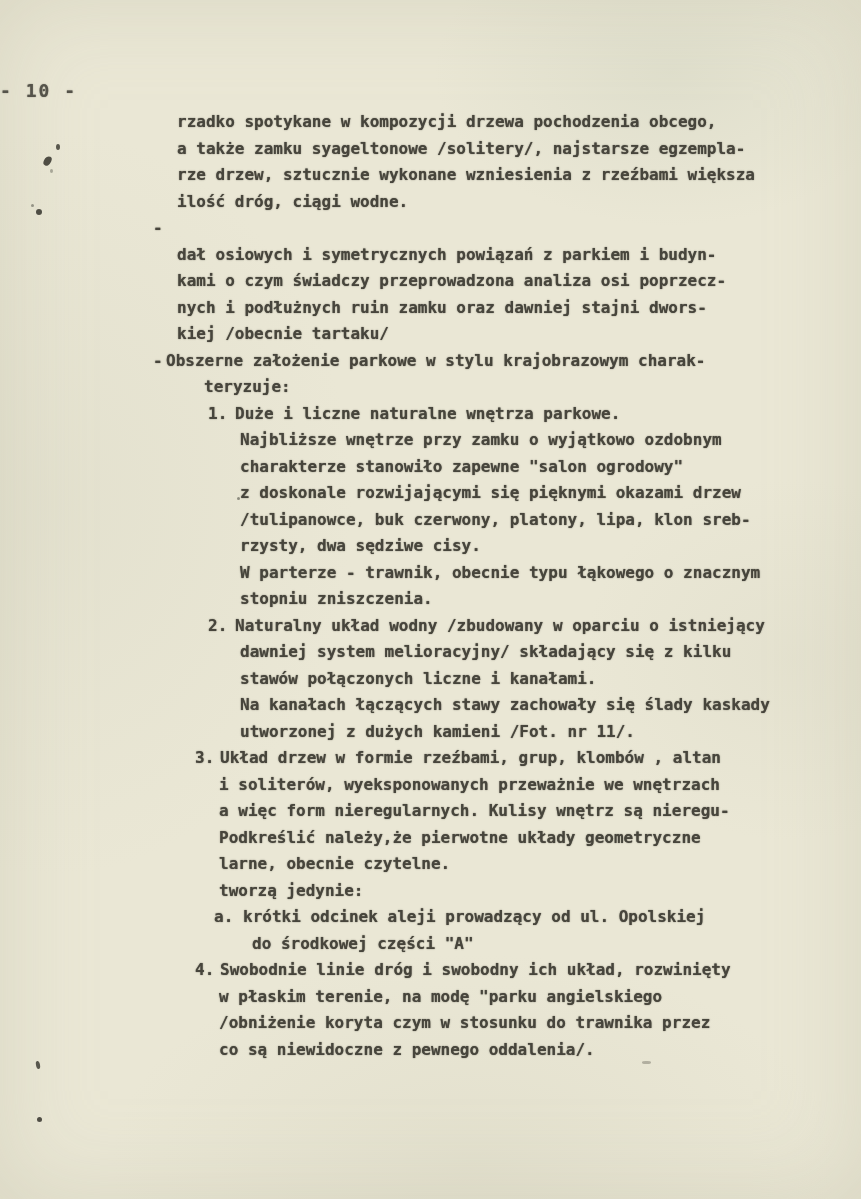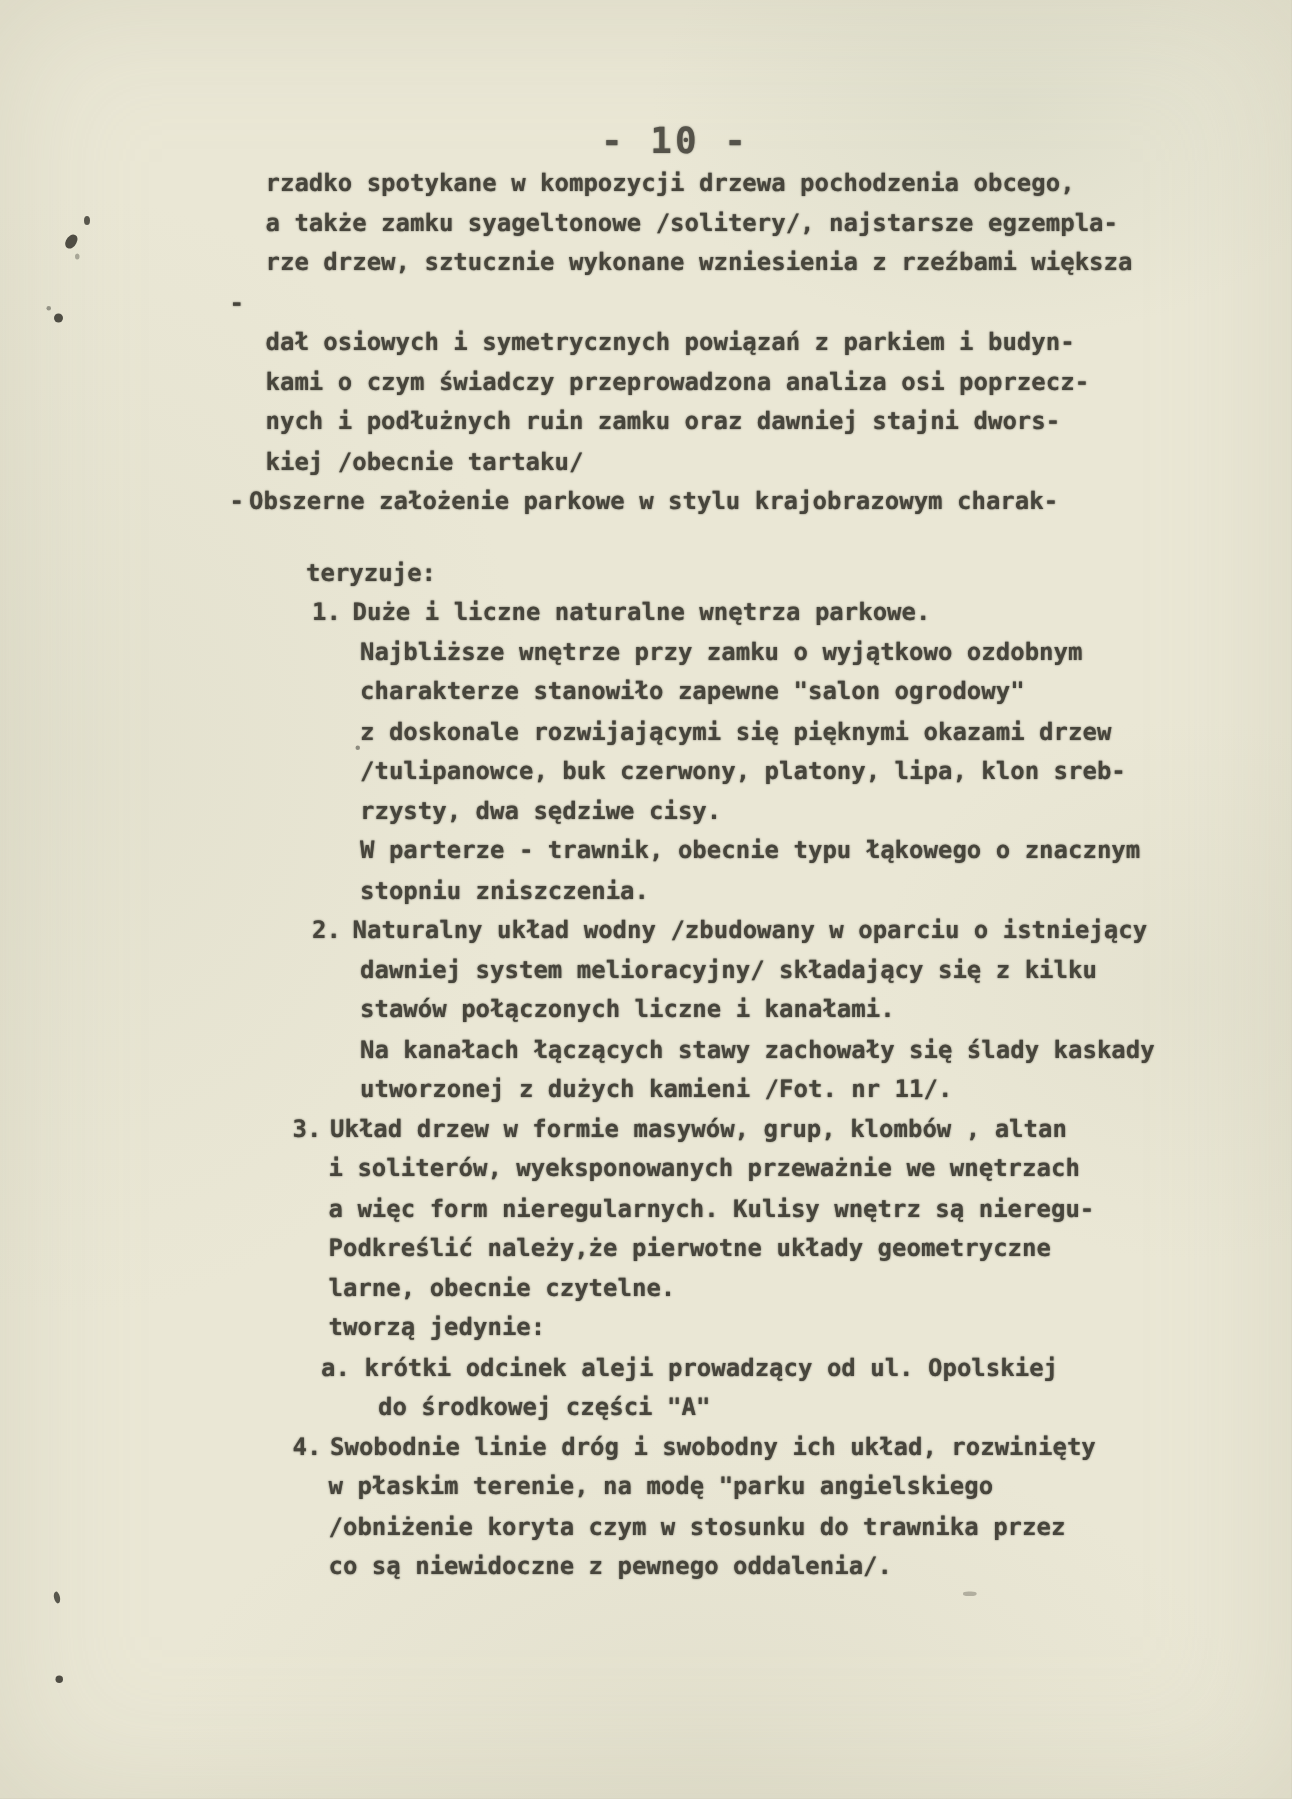--- a/index.html
+++ b/index.html
@@ -16,41 +16,40 @@
       radial-gradient(ellipse 340px 220px at 78% 6%, rgba(198,203,184,0.30), transparent 70%),
       radial-gradient(ellipse 420px 520px at 6% 42%, rgba(203,203,183,0.22), transparent 72%),
       radial-gradient(ellipse 520px 300px at 55% 97%, rgba(208,206,186,0.28), transparent 70%),
       radial-gradient(ellipse 300px 260px at 92% 55%, rgba(205,204,184,0.20), transparent 70%),
       #eae7d5;
     box-shadow: inset 0 0 90px rgba(185,183,160,0.35);
   }
   .page-number {
     position: absolute;
     top: 80px; left: 0; right: 6px;
-    text-align: center;
-    font-size: 24px; font-weight: bold;
+    text-align: left;
+    font-size: 18px; font-weight: bold;
     color: #55534a;
     letter-spacing: 2px;
     text-shadow: 0 0 1.2px rgba(70,68,58,0.7);
-    padding-left: 45px;
   }
   .body-text {
     position: absolute;
     left: 152px; top: 109px;
     width: 701px;
     font-size: 16px; font-weight: bold;
     line-height: 26.5px;
     color: #47453c;
     text-shadow: 0 0 1.3px rgba(62,60,50,0.8);
   }
   .line { position: relative; white-space: pre; height: 26.5px; }
   .mk { position: absolute; top: 0; }
   .p0  { padding-left: 25px; }
   .d   { padding-left: 14px; }  .d  .mk { left: 1px;  }
-  .c1  { padding-left: 52px; margin-top: 21px; }
+  .c1  { padding-left: 52px; }
   .n1  { padding-left: 83px; }  .n1 .mk { left: 56px; }
   .n1c { padding-left: 88px; }
   .n2  { padding-left: 68px; }  .n2 .mk { left: 43px; }
   .n2c { padding-left: 67px; }
   .sa  { padding-left: 91px; }  .sa .mk { left: 62px; }
   .sac { padding-left: 100px; }
   .speck { position: absolute; background: #34332c; border-radius: 50%; }
   .s1 { left: 56px; top: 144px; width: 4px; height: 6px; opacity: .8; }
   .s2 { left: 44px; top: 156px; width: 7px; height: 10px; opacity: .85; transform: rotate(25deg); border-radius: 60% 40% 55% 45%; }
   .s3 { left: 50px; top: 169px; width: 3px; height: 4px; opacity: .35; }
@@ -64,41 +63,42 @@
 </head>
 <body>
 
 <div class="page">
   <div class="page-number">- 10 -</div>
 
   <div class="body-text">
     <div class="line p0"><span>rzadko spotykane w kompozycji drzewa pochodzenia obcego,</span></div>
     <div class="line p0"><span>a także zamku syageltonowe /solitery/, najstarsze egzempla-</span></div>
     <div class="line p0"><span>rze drzew, sztucznie wykonane wzniesienia z rzeźbami większa</span></div>
+    <div class="line p0"><span>ilość dróg, ciągi wodne.</span></div>
     <div class="line d"><span class="mk">-</span></div>
     <div class="line p0"><span>dał osiowych i symetrycznych powiązań z parkiem i budyn-</span></div>
     <div class="line p0"><span>kami o czym świadczy przeprowadzona analiza osi poprzecz-</span></div>
     <div class="line p0"><span>nych i podłużnych ruin zamku oraz dawniej stajni dwors-</span></div>
     <div class="line p0"><span>kiej /obecnie tartaku/</span></div>
     <div class="line d"><span class="mk">-</span><span>Obszerne założenie parkowe w stylu krajobrazowym charak-</span></div>
     <div class="line c1"><span>teryzuje:</span></div>
     <div class="line n1"><span class="mk">1.</span><span>Duże i liczne naturalne wnętrza parkowe.</span></div>
     <div class="line n1c"><span>Najbliższe wnętrze przy zamku o wyjątkowo ozdobnym</span></div>
     <div class="line n1c"><span>charakterze stanowiło zapewne "salon ogrodowy"</span></div>
     <div class="line n1c"><span>z doskonale rozwijającymi się pięknymi okazami drzew</span></div>
     <div class="line n1c"><span>/tulipanowce, buk czerwony, platony, lipa, klon sreb-</span></div>
     <div class="line n1c"><span>rzysty, dwa sędziwe cisy.</span></div>
     <div class="line n1c"><span>W parterze - trawnik, obecnie typu łąkowego o znacznym</span></div>
     <div class="line n1c"><span>stopniu zniszczenia.</span></div>
     <div class="line n1"><span class="mk">2.</span><span>Naturalny układ wodny /zbudowany w oparciu o istniejący</span></div>
     <div class="line n1c"><span>dawniej system melioracyjny/ składający się z kilku</span></div>
     <div class="line n1c"><span>stawów połączonych liczne i kanałami.</span></div>
     <div class="line n1c"><span>Na kanałach łączących stawy zachowały się ślady kaskady</span></div>
     <div class="line n1c"><span>utworzonej z dużych kamieni /Fot. nr 11/.</span></div>
-    <div class="line n2"><span class="mk">3.</span><span>Układ drzew w formie masywów, grup, klombów , altan</span></div>
+    <div class="line n2"><span class="mk">3.</span><span>Układ drzew w formie rzeźbami, grup, klombów , altan</span></div>
     <div class="line n2c"><span>i soliterów, wyeksponowanych przeważnie we wnętrzach</span></div>
     <div class="line n2c"><span>a więc form nieregularnych. Kulisy wnętrz są nieregu-</span></div>
     <div class="line n2c"><span>Podkreślić należy,że pierwotne układy geometryczne</span></div>
     <div class="line n2c"><span>larne, obecnie czytelne.</span></div>
     <div class="line n2c"><span>tworzą jedynie:</span></div>
     <div class="line sa"><span class="mk">a.</span><span>krótki odcinek aleji prowadzący od ul. Opolskiej</span></div>
     <div class="line sac"><span>do środkowej części "A"</span></div>
     <div class="line n2"><span class="mk">4.</span><span>Swobodnie linie dróg i swobodny ich układ, rozwinięty</span></div>
     <div class="line n2c"><span>w płaskim terenie, na modę "parku angielskiego</span></div>
     <div class="line n2c"><span>/obniżenie koryta czym w stosunku do trawnika przez</span></div>

